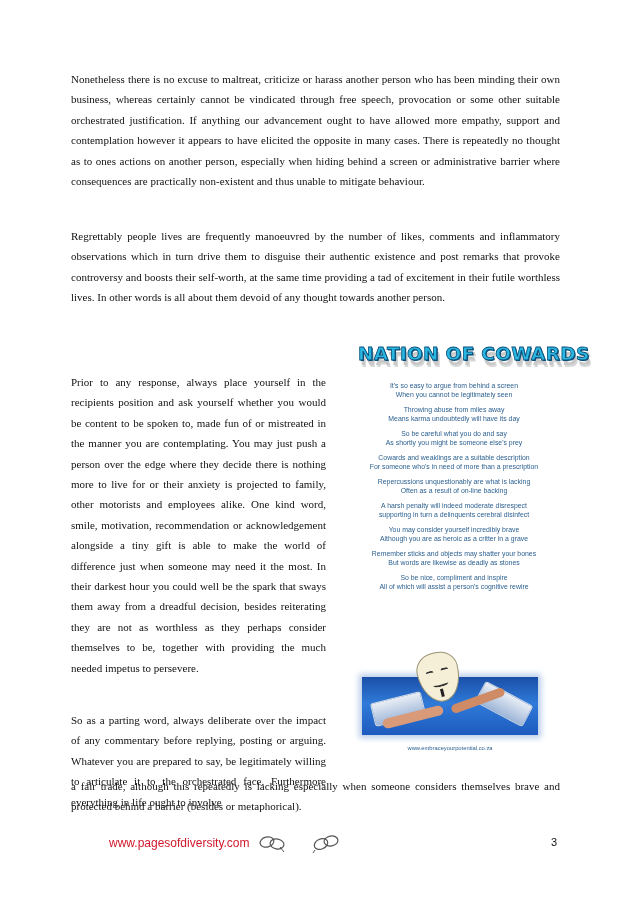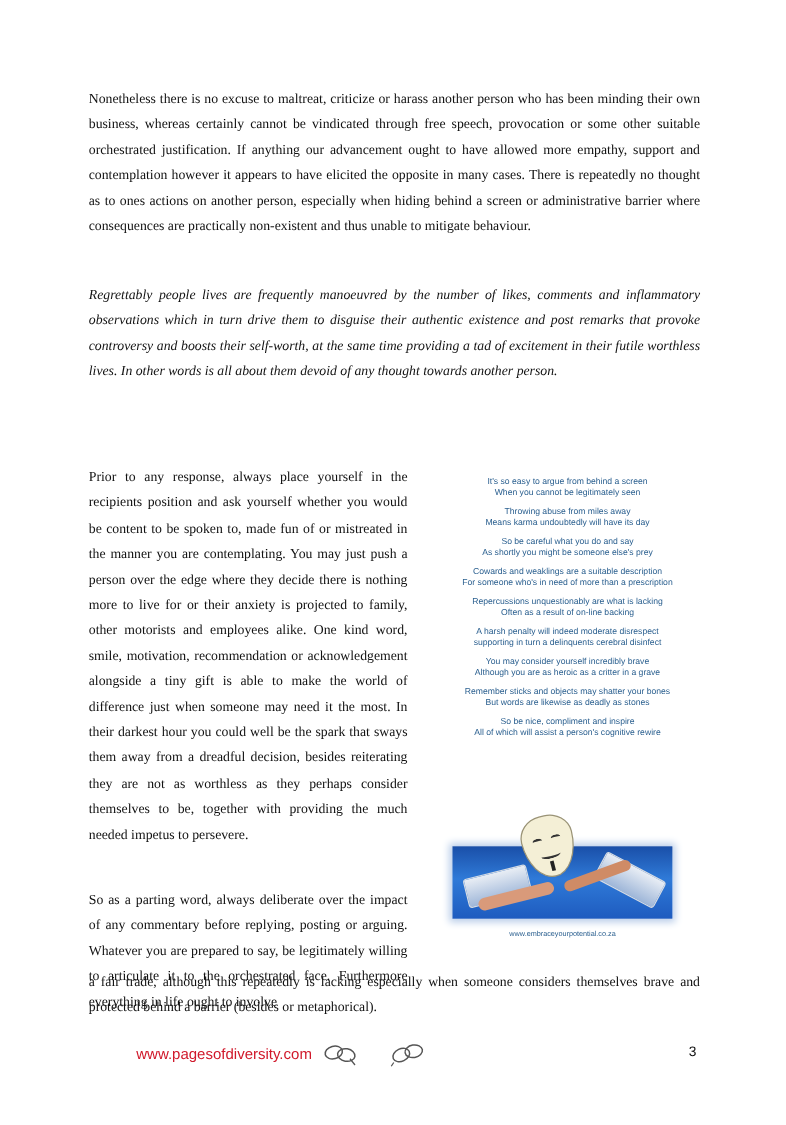--- a/index.html
+++ b/index.html
@@ -3,21 +3,21 @@
 <meta charset="utf-8">
 <style>
   html, body { margin: 0; padding: 0; background: #ffffff; }
   body { width: 629px; height: 900px; position: relative; overflow: hidden;
          font-family: "Liberation Serif", "DejaVu Serif", serif; color: #111; }
   .page { position: absolute; left: 0; top: 0; width: 629px; height: 900px; background: #fff; }
   .para { position: absolute; left: 71px; width: 489px; font-size: 11px; line-height: 20.4px;
           text-align: justify; margin: 0; }
   .para.narrow { width: 255px; margin-top: 36px; }
   .p1 { top: 69px; }
-  .p2 { top: 226px; font-style: italic; }
+  .p2 { top: 226px; }
   .p3 { top: 336px; }
   .p4 { top: 674px; }
   .p4tail { top: 776px; }
   .poem-box { position: absolute; left: 348px; top: 338px; width: 212px; height: 300px; }
   .poem-title { position: absolute; left: 10px; top: 5px; font-family: "DejaVu Sans", sans-serif;
                 font-weight: bold; font-size: 18.5px; letter-spacing: 0.3px; color: #29b6e0;
                 -webkit-text-stroke: 0.8px #0b4f7a;
                 text-shadow: 1px 1px 0 #0b4f7a, 2px 5px 0 #c8c8c8, 3px 7px 0 #d8d8d8; white-space: nowrap; }
   .stanzas { position: absolute; left: 0; top: 44px; width: 212px; text-align: center;
              font-family: "Liberation Sans", sans-serif; font-size: 6.9px; line-height: 8.8px; color: #2a5f8f; }
@@ -58,20 +58,21 @@
 
 <div class="page">
 
   <p class="para p1">Nonetheless there is no excuse to maltreat, criticize or harass another person who has been minding their own business, whereas certainly cannot be vindicated through free speech, provocation or some other suitable orchestrated justification. If anything our advancement ought to have allowed more empathy, support and contemplation however it appears to have elicited the opposite in many cases. There is repeatedly no thought as to ones actions on another person, especially when hiding behind a screen or administrative barrier where consequences are practically non-existent and thus unable to mitigate behaviour.</p>
   <p class="para p2">Regrettably people lives are frequently manoeuvred by the number of likes, comments and inflammatory observations which in turn drive them to disguise their authentic existence and post remarks that provoke controversy and boosts their self-worth, at the same time providing a tad of excitement in their futile worthless lives. In other words is all about them devoid of any thought towards another person.</p>
   <p class="para narrow p3">Prior to any response, always place yourself in the recipients position and ask yourself whether you would be content to be spoken to, made fun of or mistreated in the manner you are contemplating. You may just push a person over the edge where they decide there is nothing more to live for or their anxiety is projected to family, other motorists and employees alike. One kind word, smile, motivation, recommendation or acknowledgement alongside a tiny gift is able to make the world of difference just when someone may need it the most. In their darkest hour you could well be the spark that sways them away from a dreadful decision, besides reiterating they are not as worthless as they perhaps consider themselves to be, together with providing the much needed impetus to persevere.</p>
   <p class="para narrow p4">So as a parting word, always deliberate over the impact of any commentary before replying, posting or arguing. Whatever you are prepared to say, be legitimately willing to articulate it to the orchestrated face. Furthermore everything in life ought to involve</p>
   <p class="para p4tail">a fair trade, although this repeatedly is lacking especially when someone considers themselves brave and protected behind a barrier (besides or metaphorical).</p>
 
   <div class="poem-box">
+    <div class="poem-title">NATION OF COWARDS</div>
     <div class="stanzas">
       <div class="stanza">
         <div>It's so easy to argue from behind a screen</div>
         <div>When you cannot be legitimately seen</div>
       </div>
       <div class="stanza">
         <div>Throwing abuse from miles away</div>
         <div>Means karma undoubtedly will have its day</div>
       </div>
       <div class="stanza">

